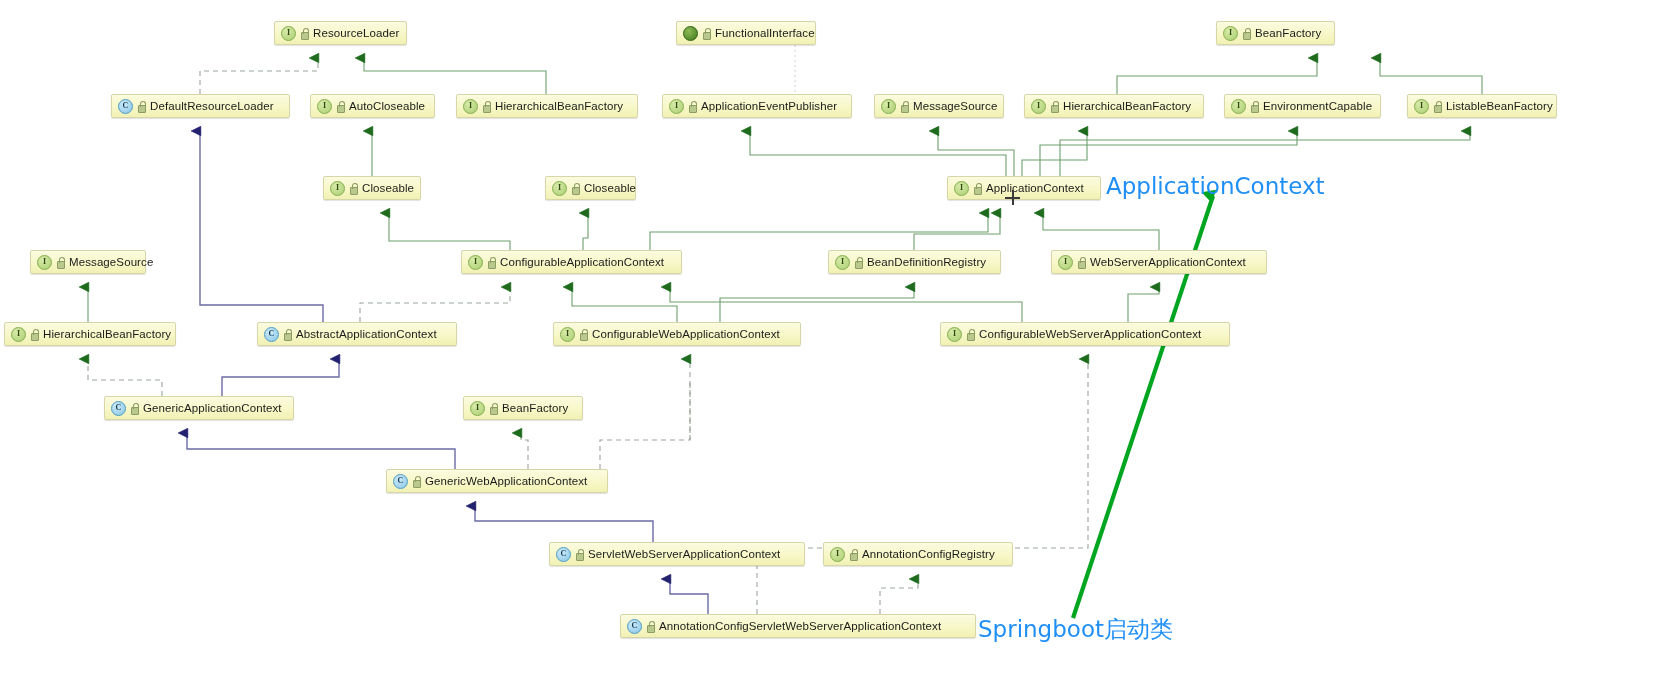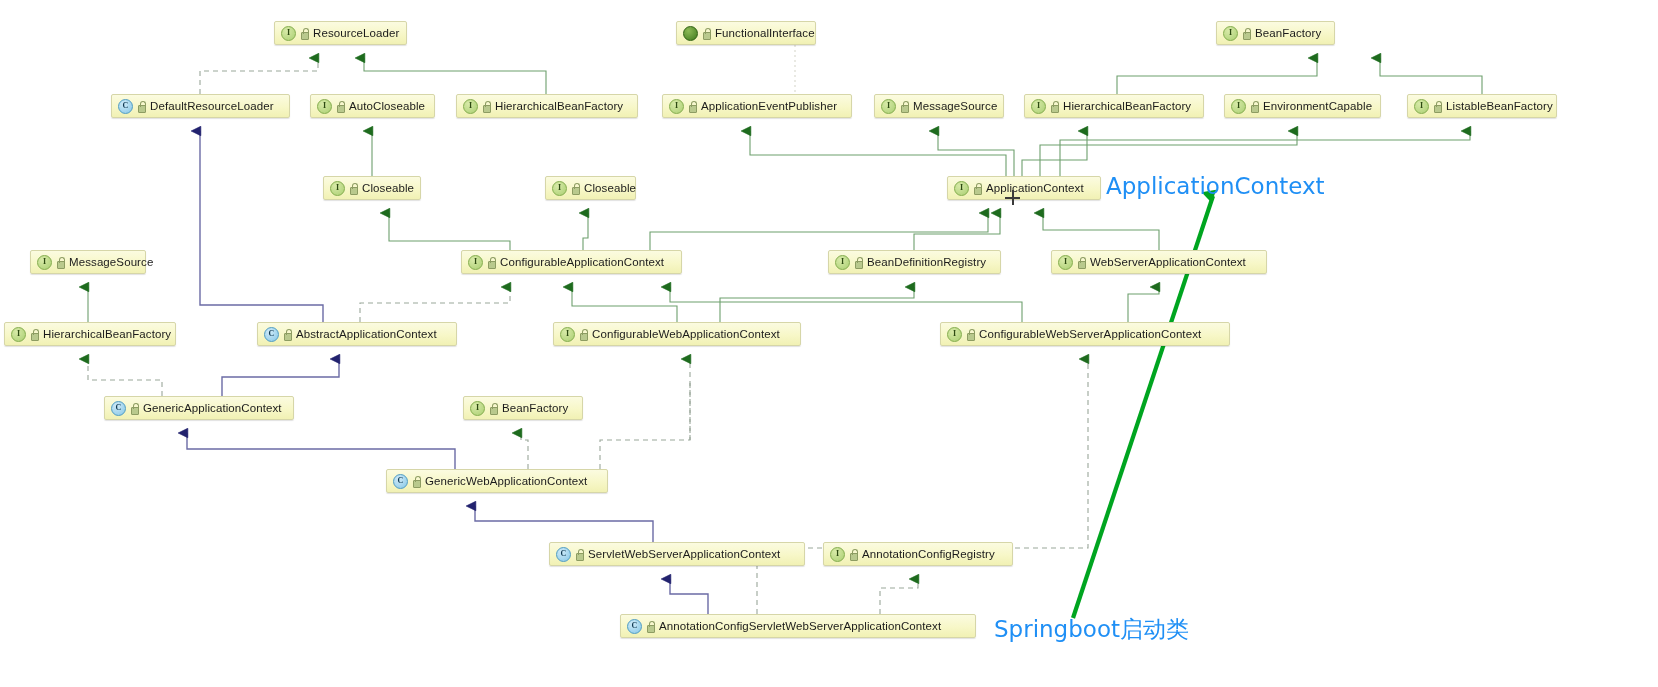--- a/index.html
+++ b/index.html
@@ -352,17 +352,17 @@
       </div>
       <div class="node" style="left: 620px; top: 614px; width: 356px;">
         <span class="badge cls">C</span>
         <span class="lock"></span>
         <span class="nm">AnnotationConfigServletWebServerApplicationContext</span>
       </div>
     </div>
 
   <div id="annotation-layer">
       <div class="annotation" style="left: 1106px; top: 173px;">ApplicationContext</div>
-      <div class="annotation" style="left: 978px; top: 614px; margin-left: 16px;">Springboot启动类</div>
+      <div class="annotation" style="left: 978px; top: 614px;">Springboot启动类</div>
     </div>
 
   <div class="cursor" style="left:1005px; top:190px;"></div>
 </div>
 
 </body></html>

